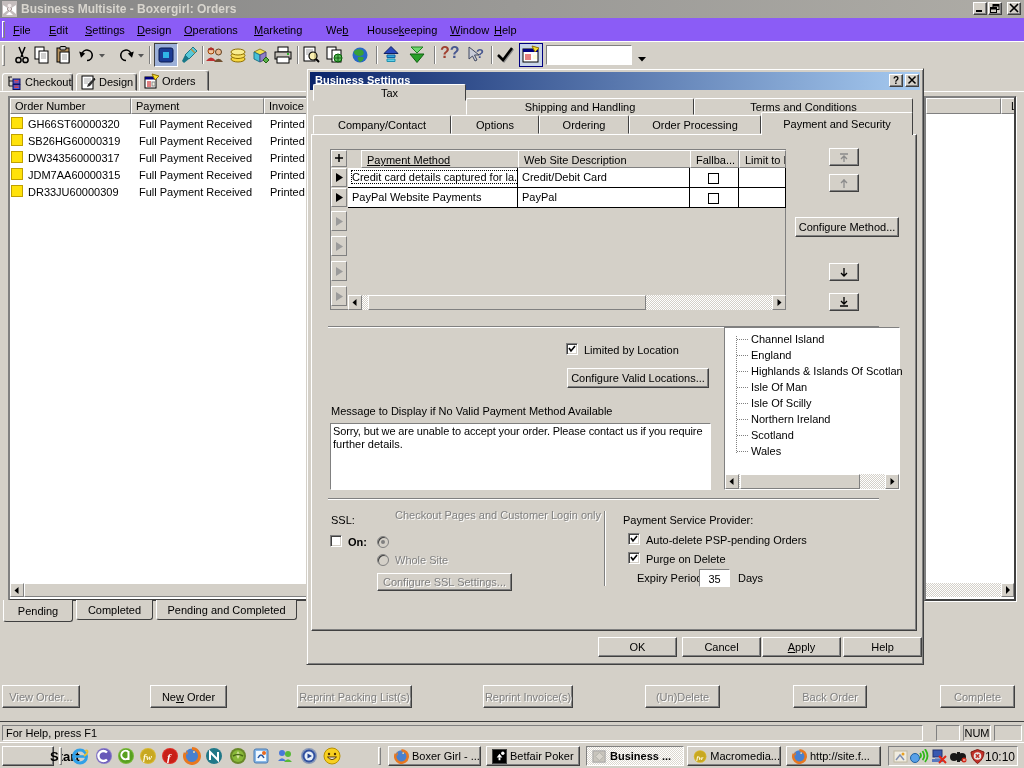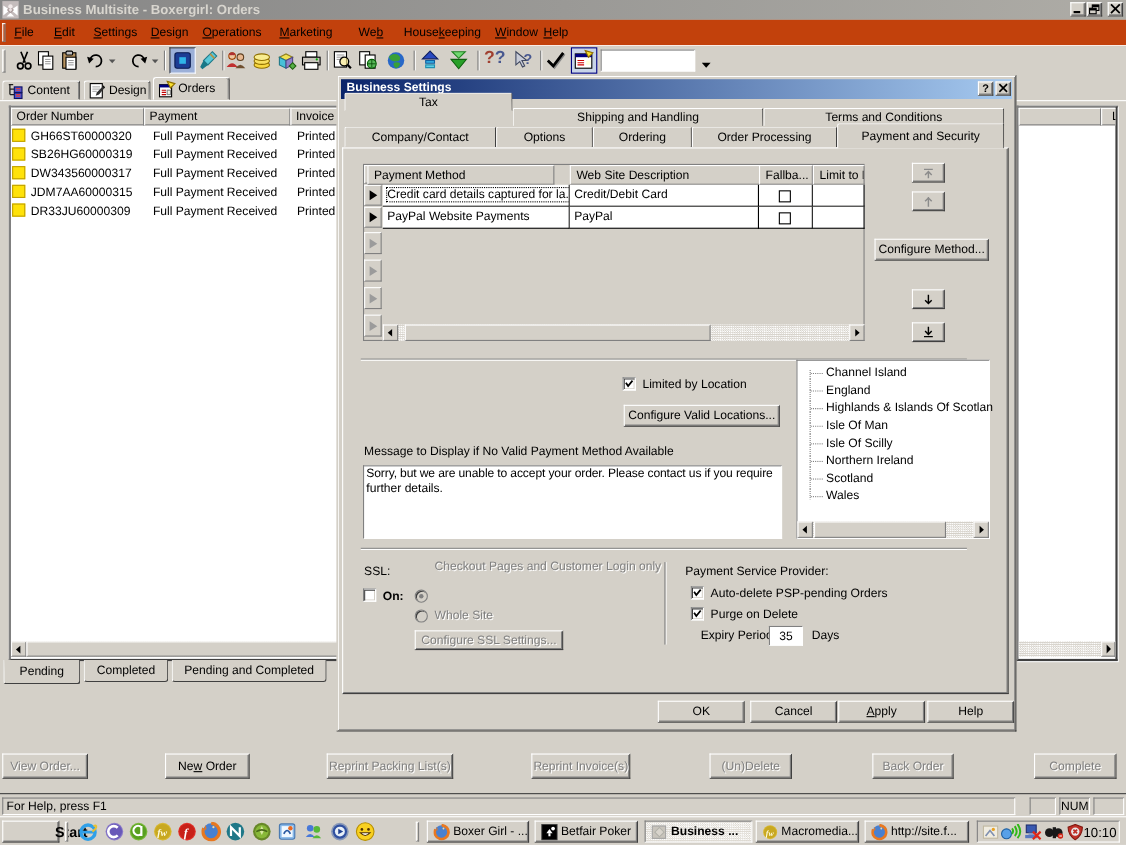--- a/index.html
+++ b/index.html
@@ -11,21 +11,21 @@
 .disab { color:#808080; text-shadow:1px 1px 0 #fff; }
 .u { text-decoration:underline; }
 
 
 #titlebar { left:0; top:0; width:1024px; height:18px; background:linear-gradient(to right,#868686,#aeaca6); }
 #titlebar .ticon { left:2px; top:1px; width:16px; height:16px; }
 #titlebar .ttext { left:21px; top:2px; font-weight:bold; font-size:12px; color:#d8d5ce; }
 .capbtn { width:14px; height:13px; background:#d4d0c8; border:1px solid; border-color:#fff #404040 #404040 #fff; box-shadow: inset -1px -1px 0 #808080; position:absolute; top:2px; }
 
 
-#menubar { left:0; top:18px; width:1024px; height:24px; background:#c2410c; border-bottom:1px solid #fff; }
+#menubar { left:0; top:18px; width:1024px; height:24px; background:#8b5cf6; border-bottom:1px solid #fff; }
 #menubar .grip, #toolbar .grip { position:absolute; left:2px; top:3px; bottom:3px; width:3px; border:1px solid; border-color:#fff #808080 #808080 #fff; }
 .mitem { position:absolute; top:6px; }
 
 
 #toolbar { left:0; top:42px; width:1024px; height:27px; background:#d4d0c8; }
 .tbsep { position:absolute; top:4px; width:2px; height:18px; border-left:1px solid #808080; border-right:1px solid #fff; }
 .ticon24 { position:absolute; top:3px; width:20px; height:20px; }
 
 
 #toptabs { left:0; top:69px; width:1024px; height:25px; }
@@ -262,21 +262,21 @@
 <div class="abs" id="tabline"></div>
 <div class="abs" id="toptabs">
   <div class="ttab" style="left:2px; top:4px; width:71px; height:18px;">
     <svg width="15" height="15" viewBox="0 0 15 15">
         <path d="M1 2 h4 M2 2 v9 M2 6 h4 M2 11 h4" stroke="#202020" stroke-width="1.2" fill="none"></path>
         <rect x="6" y="4" width="7" height="5" fill="#4858d8" stroke="#101060"></rect>
         <path d="M7.5 5.5 h4 M7.5 7 h4" stroke="#e04040" stroke-width="1"></path>
         <rect x="6" y="9.5" width="7" height="5" fill="#4858d8" stroke="#101060"></rect>
         <path d="M7.5 11 h4 M7.5 12.5 h4" stroke="#e04040" stroke-width="1"></path>
       </svg>
-    <span style="margin-left:3px">Content</span>
+    <span style="margin-left:3px">Checkout</span>
     </div>
   <div class="ttab" style="left:76px; top:4px; width:61px; height:18px;">
     <svg width="15" height="15" viewBox="0 0 15 15">
         <rect x="1" y="1" width="11" height="13" fill="#fff" stroke="#000"></rect>
         <path d="M3 4 h7 M3 6 h7 M3 8 h4" stroke="#a0a0a0" stroke-width="0.9"></path>
         <path d="M13 3 L7 9 L6 12 L9 11 L14 5 Z" fill="#303030"></path>
         <path d="M13 3 L14 5" stroke="#000"></path>
       </svg>
     <span style="margin-left:3px">Design</span>
     </div>
@@ -563,21 +563,21 @@
         <svg width="15" height="15">
           <path d="M4 3 L11 7.5 L4 12 Z" fill="#9b9b9b"></path>
         </svg>
       </div>
     <div class="gsel" style="left:0px; top:136px; height:20px;">
         <svg width="15" height="15">
           <path d="M4 3 L11 7.5 L4 12 Z" fill="#9b9b9b"></path>
         </svg>
       </div>
 
-    <div class="ghdr" style="left:3px; width:170px;">Payment Method</div>
+    <div class="ghdr" style="left:30px; width:170px;text-decoration:underline;">Payment Method</div>
     <div class="ghdr" style="left:187px; width:199px;">Web Site Description</div>
     <div class="ghdr" style="left:359px; width:49px;">Fallba...</div>
     <div class="ghdr" style="left:408px; width:47px;">Limit to D</div>
 
     <div class="gcell" style="left:17px; top:18px; width:170px; height:20px;"><span class="dotted">Credit card details captured for la..</span></div>
     <div class="gcell" style="left:187px; top:18px; width:172px; height:20px;">Credit/Debit Card</div>
     <div class="gcell" style="left:359px; top:18px; width:49px; height:20px;"></div>
     <div class="gcell" style="left:408px; top:18px; width:47px; height:20px;"></div>
     <div class="gcell" style="left:17px; top:38px; width:170px; height:20px;">PayPal Website Payments</div>
     <div class="gcell" style="left:187px; top:38px; width:172px; height:20px;">PayPal</div>

